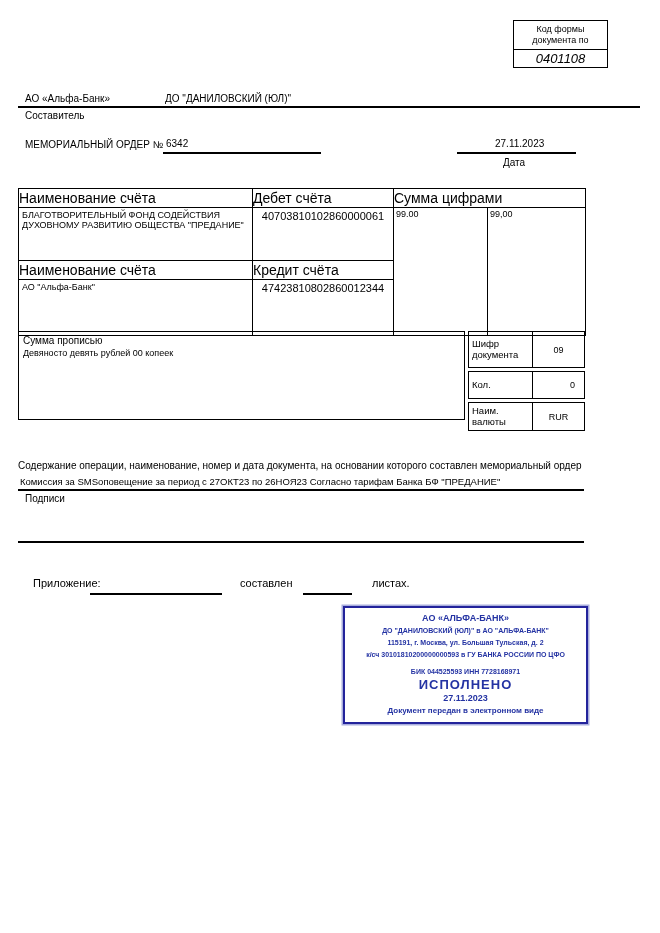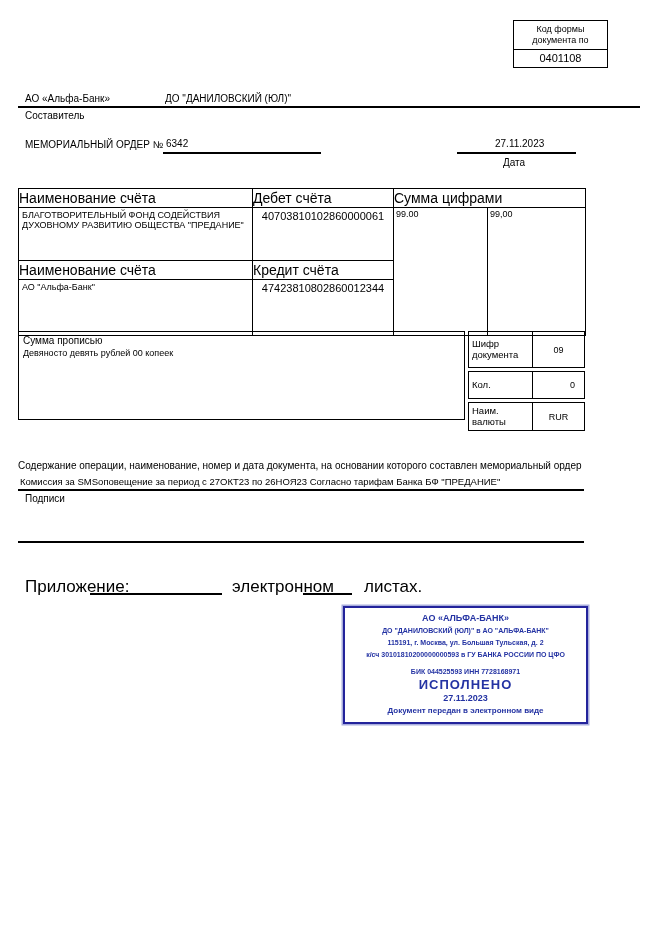--- a/index.html
+++ b/index.html
@@ -4,28 +4,28 @@
 <style>
   * { margin:0; padding:0; box-sizing:border-box; }
   html,body { background:#ffffff; }
   .page {
     position:relative; width:660px; height:933px; background:#ffffff;
     font-family:"Liberation Sans", "DejaVu Sans", sans-serif; color:#000;
     overflow:hidden;
   }
   .abs { position:absolute; white-space:nowrap; }
   .t10 { font-size:10px; }
-  .t11 { font-size:17px; }
+  .t11 { font-size:11px;margin-left:8px; }
   .rule { position:absolute; background:#000; height:2px; }
   .rule-thin { position:absolute; background:#000; height:1.5px; }
 
   
   .code-box { position:absolute; left:513px; top:20px; width:95px; height:48px; border:1.5px solid #000; }
   .code-box .lbl { height:29px; border-bottom:1.5px solid #000; display:flex; align-items:center; justify-content:center; text-align:center; font-size:9px; line-height:1.2; }
-  .code-box .val { height:16px; display:flex; align-items:center; justify-content:center; font-size:11px; }
+  .code-box .val { height:16px; display:flex; align-items:center; justify-content:center; font-size:13px;font-style:italic; }
 
   
   table.main { position:absolute; left:18px; top:188px; border-collapse:collapse; table-layout:fixed; }
   table.main td { border:1.5px solid #000; font-size:9px; vertical-align:top; padding:2px 3px; overflow:hidden; }
   table.main td.hdr { text-align:left; vertical-align:middle; font-size:14px; padding:1px 0; }
   table.main td.acc { text-align:center; font-size:11px; }
   table.main td.sum { padding:1px 2px; font-size:9px; }
 
   
   .words-box { position:absolute; left:18px; top:331px; width:447px; height:89px; border:1.5px solid #000; padding:3px 4px; }
@@ -126,21 +126,21 @@
   <div class="abs t10" style="left:18px; top:460px;">Содержание операции, наименование, номер и дата документа, на основании которого составлен мемориальный ордер</div>
 
   <div class="abs" style="left:20px; top:476px; font-size:9.5px;">Комиссия за SMSоповещение за период с 27ОКТ23 по 26НОЯ23 Согласно тарифам Банка БФ "ПРЕДАНИЕ"</div>
   <div class="rule-thin" style="left:18px; top:489px; width:566px;"></div>
 
   <div class="abs t10" style="left:25px; top:493px;">Подписи</div>
   <div class="rule-thin" style="left:18px; top:541px; width:566px;"></div>
 
   <div class="abs t11" style="left:25px; top:577px;">Приложение:</div>
   <div class="rule-thin" style="left:90px; top:593px; width:132px;"></div>
-  <div class="abs t11" style="left:232px; top:577px;">электронном</div>
+  <div class="abs t11" style="left:232px; top:577px;">составлен</div>
   <div class="rule-thin" style="left:303px; top:593px; width:49px;"></div>
   <div class="abs t11" style="left:364px; top:577px;">листах.</div>
 
   <div class="stamp">
     <div class="s1">АО «АЛЬФА-БАНК»</div>
     <div class="s2">ДО "ДАНИЛОВСКИЙ (ЮЛ)" в АО "АЛЬФА-БАНК"</div>
     <div class="s3">115191, г. Москва, ул. Большая Тульская, д. 2</div>
     <div class="s4">к/сч 30101810200000000593 в ГУ БАНКА РОССИИ ПО ЦФО</div>
     <div class="s5">БИК 044525593 ИНН 7728168971</div>
     <div class="s6">ИСПОЛНЕНО</div>

